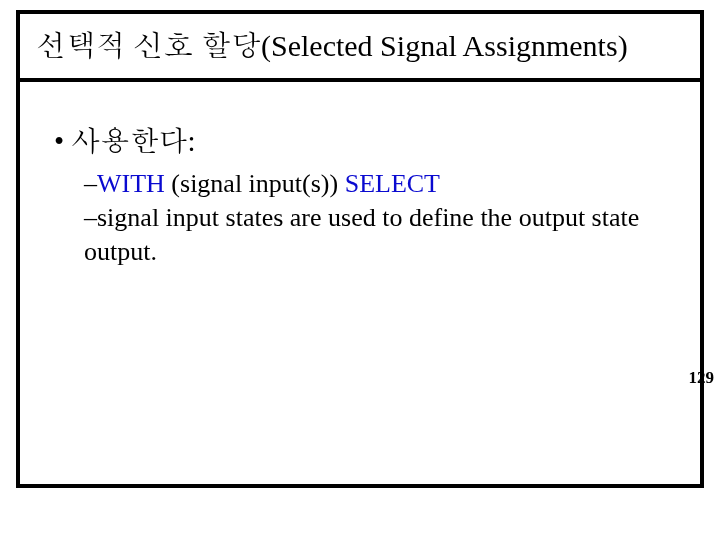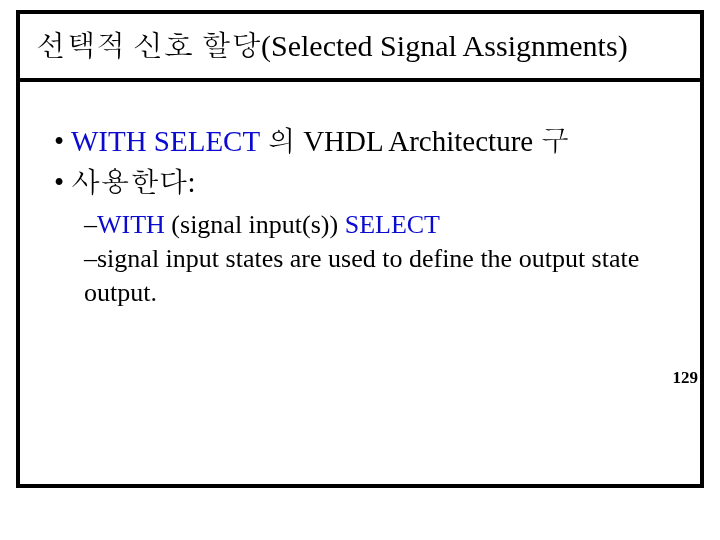--- a/index.html
+++ b/index.html
@@ -45,40 +45,37 @@
     color: #0a0ad0;
   }
   .sub {
     font-size: 26px;
     line-height: 1.3;
     padding-left: 30px;
     margin-top: 6px;
   }
   .page-num {
     position: absolute;
-    right: 22px;
+    right: 6px;
     bottom: 8px;
     font-size: 17px;
     font-weight: bold;
     font-family: "Times New Roman", serif;
   }
 </style>
 </head>
 <body>
 
 <div class="slide">
   <div class="main-frame">
     <div class="title-box">
       <span>선택적 신호 할당(Selected Signal Assignments)</span>
     </div>
     <div class="content">
 
-      <div class="bullet">
-        <span>• </span><span class="blue">WITH</span><span>  </span><span class="blue">SELECT</span><span> 의 VHDL Architecture 구</span>
-      </div>
 
       <div class="bullet">• 사용한다:</div>
 
       <div class="sub">
         <div>
           <span>–</span><span class="blue">WITH</span><span> (signal input(s)) </span><span class="blue">SELECT</span>
         </div>
         <div>–signal input states are used to define the output state output.</div>
       </div>
 

